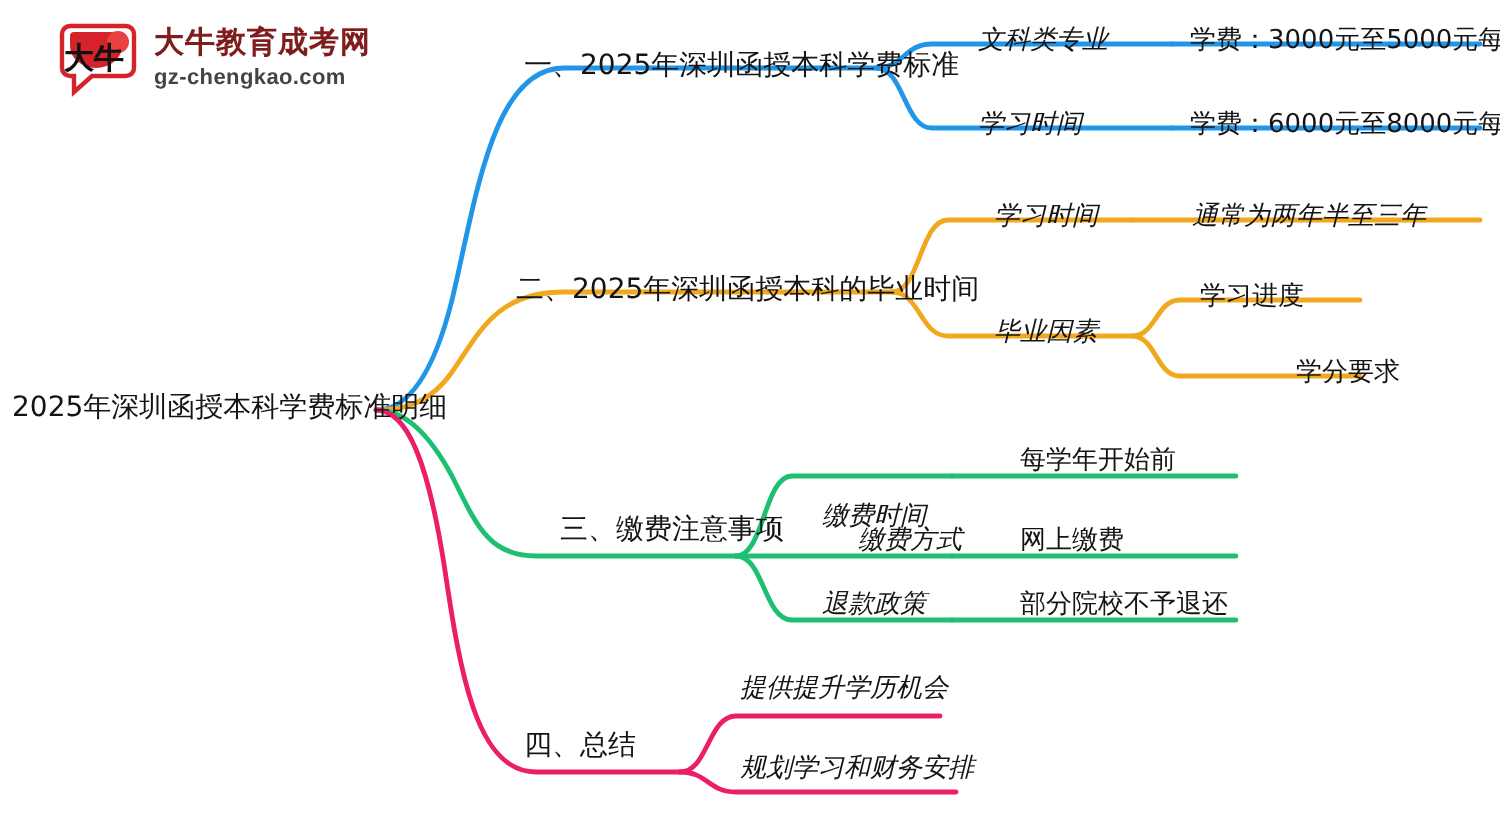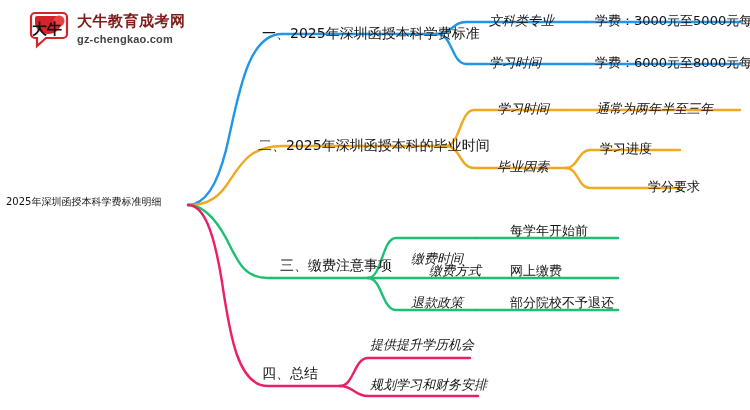--- a/index.html
+++ b/index.html
@@ -24,21 +24,21 @@
 
   
   .wires{position:absolute;left:0;top:0;width:750px;height:410px;pointer-events:none;}
 
   
   .node{
     position:absolute;white-space:nowrap;color:#141414;
     font-family:"DejaVu Sans","Liberation Sans",sans-serif;
     line-height:1;
   }
-  .node.root{font-size:10px;left:6px;top:197px;}
+  .node.root{font-size:14px;left:6px;top:197px;}
   .node.lv1{font-size:14px;}
   .node.lv2{font-size:13px;font-style:italic;}
   .node.lv3{font-size:13px;}
 </style>
 </head>
 <body>
 
 <div id="mindmap-root">
 
   <div class="logo">

